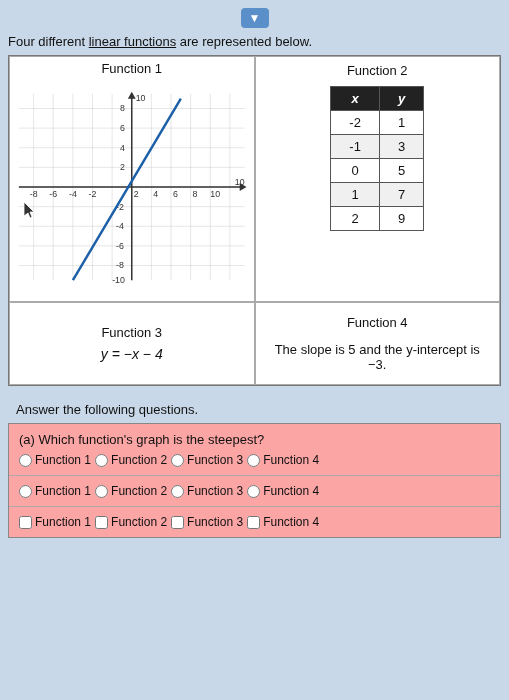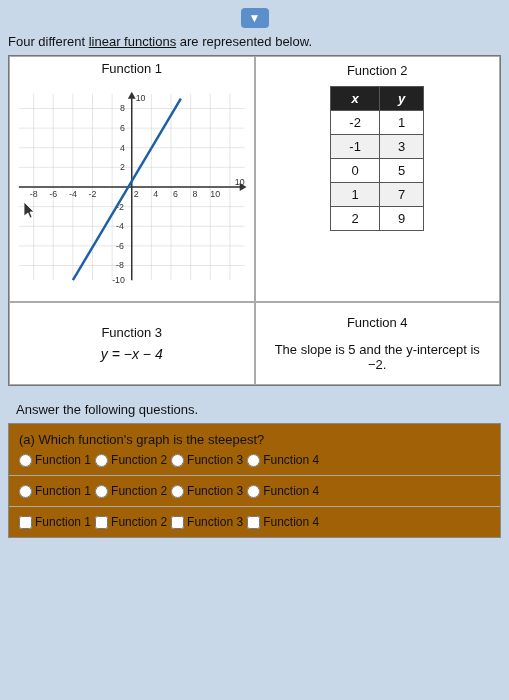--- a/index.html
+++ b/index.html
@@ -102,21 +102,21 @@
     
     .func4-cell {
       display: flex;
       flex-direction: column;
       align-items: center;
       justify-content: center;
       padding: 12px;
       text-align: center;
     }
     .answer-section {
-      background: #a16207;
+      background: #fca5a5;
       border: 1.5px solid #888;
       padding: 0;
     }
     .question-block {
       border-bottom: 1px solid #aaa;
       padding: 8px 10px;
     }
     .question-block:last-child { border-bottom: none; }
     .question-text {
       font-size: 13px;
@@ -266,21 +266,21 @@
     </table>
   </div>
 
   <div class="cell func3-cell">
     <div class="cell-title">Function 3</div>
     <div class="func3-eq">y = −x − 4</div>
   </div>
 
   <div class="cell func4-cell">
     <div class="cell-title">Function 4</div>
-    <div style="margin-top:8px;font-size:13px;">The slope is 5 and the y-intercept is −2.</div>
+    <div style="margin-top:8px;font-size:13px;">The slope is 5 and the y-intercept is −3.</div>
   </div>
 </div>
 
 <p class="answer-intro-text">Answer the following questions.</p>
 
 <div class="answer-section">
   <div id="questions-container">
       <div class="question-block">
         <div class="question-text">(a) Which function's graph is the steepest?</div>
         <div class="options-row">

